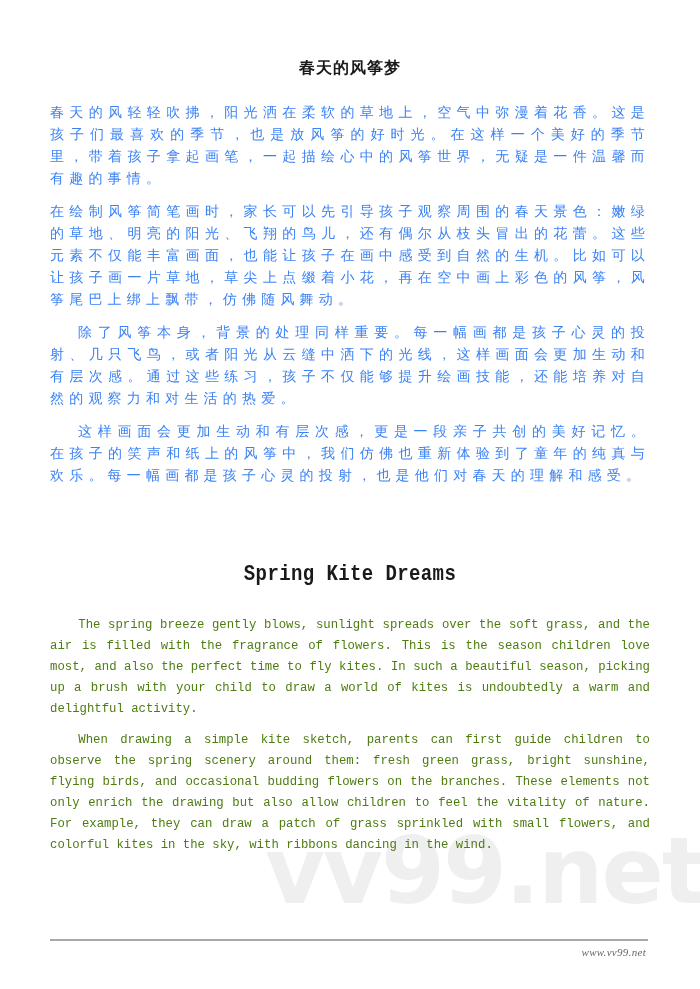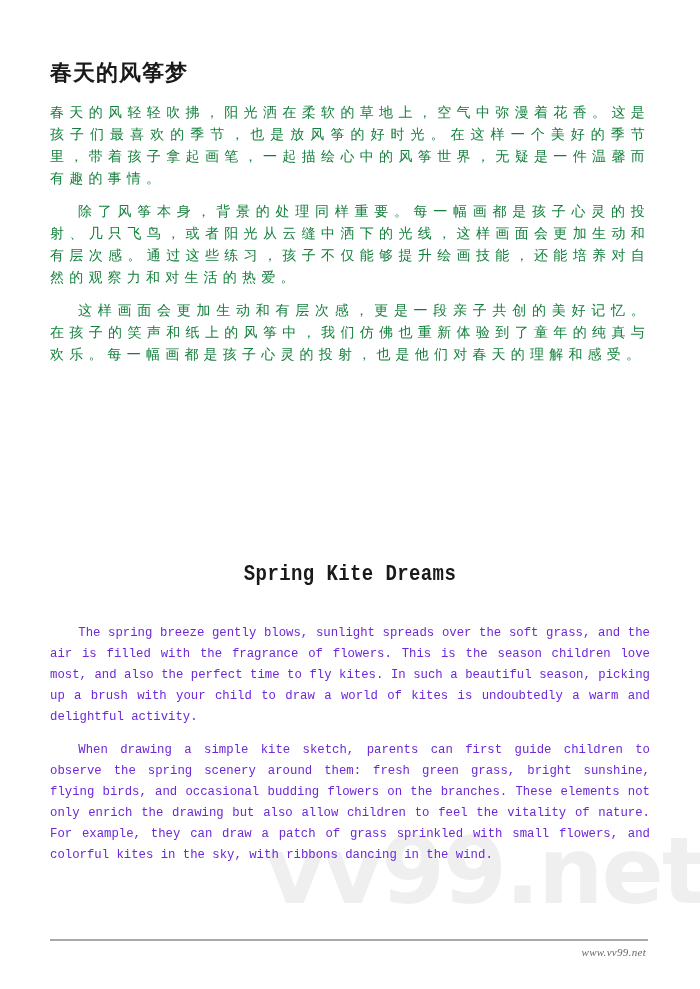--- a/index.html
+++ b/index.html
@@ -18,41 +18,41 @@
     position: absolute;
     left: 50px;
     top: 0;
     width: 600px;
   }
   .title-zh {
     position: absolute;
     top: 58px;
     left: 0;
     width: 600px;
-    text-align: left;
+    text-align: center;
     font-family: Liberation Serif, serif;
-    font-size: 22px;
+    font-size: 16px;
     font-weight: bold;
     color: #1a1a1a;
     letter-spacing: 1px;
   }
   .zh-body {
     position: absolute;
     top: 101px;
     left: 0;
     width: 600px;
   }
   .zh-p {
     font-family: "DejaVu Serif", serif;
     font-size: 14px;
     line-height: 22px;
     margin: 0 0 11px 0;
     text-align: justify;
     letter-spacing: 5.2px;
-    color: #15803d;
+    color: #3b82f6;
   }
   .zh-p.indent { text-indent: 2em; }
   .title-en {
     position: absolute;
     top: 563px;
     left: 0;
     width: 600px;
     text-align: center;
     font-family: "Liberation Mono", monospace;
     font-size: 19px;
@@ -63,24 +63,24 @@
   .en-body {
     position: absolute;
     top: 611px;
     left: 0;
     width: 600px;
   }
   .en-p {
     font-family: "Liberation Mono", monospace;
     font-size: 12.3px;
     line-height: 21px;
-    margin: 12px 0 10px 0;
+    margin: 4px 0 10px 0;
     text-align: justify;
     text-align-last: left;
-    color: #6d28d9;
+    color: #4d7c0f;
     text-indent: 2.3em;
   }
   .watermark {
     position: absolute;
     left: 265px;
     top: 818px;
     font-family: "DejaVu Sans", sans-serif;
     font-weight: bold;
     font-size: 92px;
     color: #000000;
@@ -110,20 +110,21 @@
 </head>
 <body>
 
 <div class="watermark">vv99.net</div>
 
 <div class="page">
   <h1 class="title-zh" style="margin:0;">春天的风筝梦</h1>
 
   <div class="zh-body">
     <p class="zh-p">春天的风轻轻吹拂，阳光洒在柔软的草地上，空气中弥漫着花香。这是孩子们最喜欢的季节，也是放风筝的好时光。在这样一个美好的季节里，带着孩子拿起画笔，一起描绘心中的风筝世界，无疑是一件温馨而有趣的事情。</p>
+    <p class="zh-p">在绘制风筝简笔画时，家长可以先引导孩子观察周围的春天景色：嫩绿的草地、明亮的阳光、飞翔的鸟儿，还有偶尔从枝头冒出的花蕾。这些元素不仅能丰富画面，也能让孩子在画中感受到自然的生机。比如可以让孩子画一片草地，草尖上点缀着小花，再在空中画上彩色的风筝，风筝尾巴上绑上飘带，仿佛随风舞动。</p>
     <p class="zh-p indent">除了风筝本身，背景的处理同样重要。每一幅画都是孩子心灵的投射、几只飞鸟，或者阳光从云缝中洒下的光线，这样画面会更加生动和有层次感。通过这些练习，孩子不仅能够提升绘画技能，还能培养对自然的观察力和对生活的热爱。</p>
     <p class="zh-p indent">这样画面会更加生动和有层次感，更是一段亲子共创的美好记忆。在孩子的笑声和纸上的风筝中，我们仿佛也重新体验到了童年的纯真与欢乐。每一幅画都是孩子心灵的投射，也是他们对春天的理解和感受。</p>
   </div>
 
   <h2 class="title-en" style="margin:0;">Spring Kite Dreams</h2>
 
   <div class="en-body">
     <p class="en-p">The spring breeze gently blows, sunlight spreads over the soft grass, and the air is filled with the fragrance of flowers. This is the season children love most, and also the perfect time to fly kites. In such a beautiful season, picking up a brush with your child to draw a world of kites is undoubtedly a warm and delightful activity.</p>
     <p class="en-p">When drawing a simple kite sketch, parents can first guide children to observe the spring scenery around them: fresh green grass, bright sunshine, flying birds, and occasional budding flowers on the branches. These elements not only enrich the drawing but also allow children to feel the vitality of nature. For example, they can draw a patch of grass sprinkled with small flowers, and colorful kites in the sky, with ribbons dancing in the wind.</p>
   </div>

